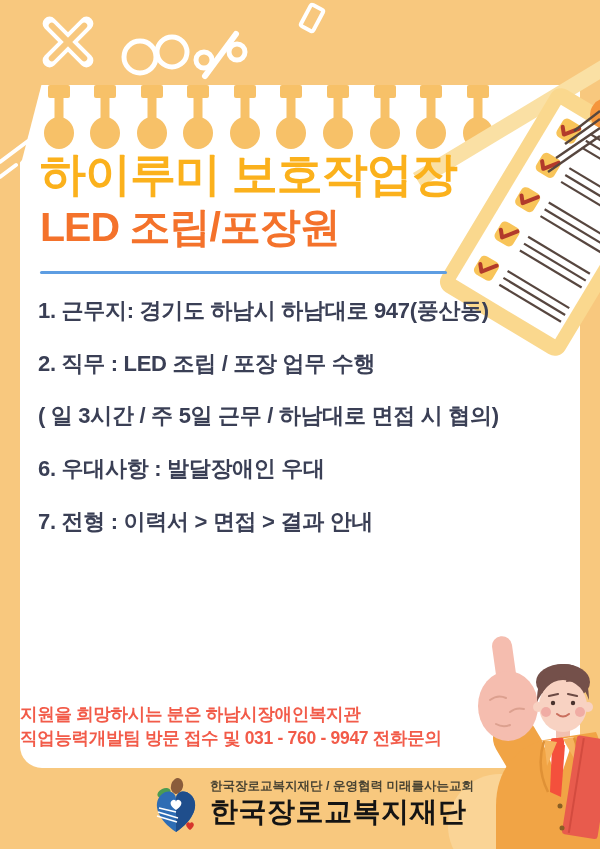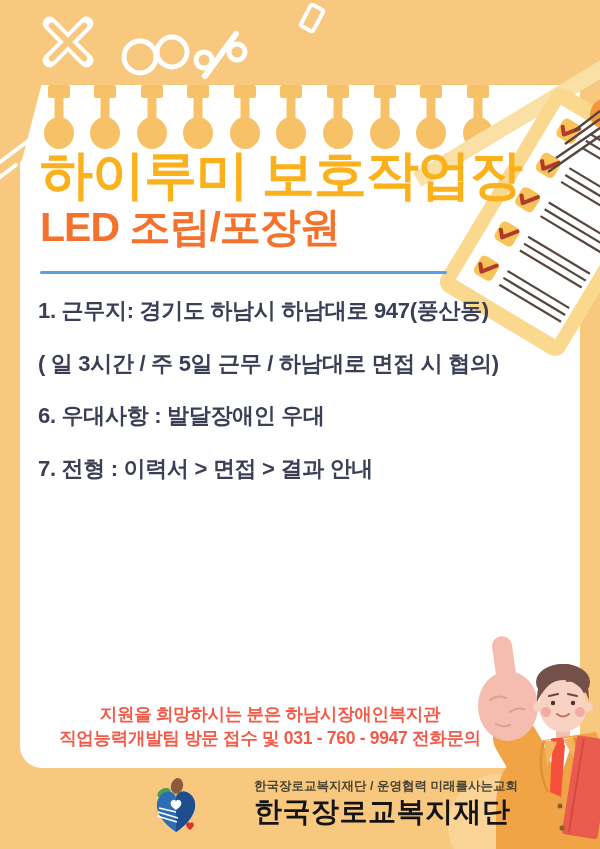--- a/index.html
+++ b/index.html
@@ -8,46 +8,46 @@
     background:#F8C87E; overflow:hidden;
     font-family:"Liberation Sans","DejaVu Sans",sans-serif;
   }
   .card{
     position:absolute; left:20px; top:85px; width:560px; height:683px;
     background:#FFFFFF; border-radius:0 0 22px 22px; z-index:1;
   }
   .deco{position:absolute; left:0; top:0; width:600px; height:849px; z-index:2;}
   .title-block{position:absolute; left:40px; top:148px; z-index:3; width:470px;}
   .title-gold{
-    font-size:53px; font-weight:900; color:#FBB11C; letter-spacing:-1px;
+    font-size:46px; font-weight:900; color:#FBB11C; letter-spacing:-1px;
     line-height:53px; white-space:nowrap;
   }
   .title-orange{
     font-size:41px; font-weight:900; color:#F4722B; letter-spacing:-1px;
     line-height:53px; white-space:nowrap;
   }
   .divider{
     position:absolute; left:40px; top:271px; width:407px; height:3px;
     background:#5D9DE2; border-radius:2px; z-index:3;
   }
   .list{position:absolute; left:38px; top:297px; width:530px; z-index:3;}
   .list-item{
     height:52.7px; font-size:22px; font-weight:700; color:#3A3F55;
     line-height:28px; white-space:pre; letter-spacing:-0.3px;
   }
   .note{
-    position:absolute; left:20px; top:703px; width:500px; text-align:center; z-index:3;
+    position:absolute; left:20px; top:703px; width:500px; text-align:left; z-index:3;
   }
   .note-line{
     font-size:17.5px; font-weight:700; color:#F25B49; line-height:23.5px;
     white-space:nowrap; letter-spacing:-0.3px;
   }
   .footer{position:absolute; left:150px; top:776px; z-index:3; display:flex; align-items:flex-start;}
   .footer-logo{width:52px; height:60px; margin-right:8px;}
-  .footer-texts{padding-top:2px;margin-left:44px;}
+  .footer-texts{padding-top:2px;}
   .footer-small{
     font-size:12.5px; font-weight:700; color:#4A4433; line-height:17px; white-space:nowrap;
   }
   .footer-big{
     font-size:28px; font-weight:800; color:#141414; line-height:34px;
     letter-spacing:0.5px; white-space:nowrap;
   }
 </style>
 </head>
 <body>
@@ -212,20 +212,21 @@
   </svg>
 
   <div class="title-block">
     <div class="title-gold">하이루미 보호작업장</div>
     <div class="title-orange">LED 조립/포장원</div>
   </div>
   <div class="divider"></div>
 
   <div class="list">
     <div class="list-item">1. 근무지: 경기도 하남시 하남대로 947(풍산동)</div>
+    <div class="list-item">2. 직무 : LED 조립 / 포장 업무 수행</div>
     <div class="list-item">( 일 3시간 / 주 5일 근무 / 하남대로 면접 시 협의)</div>
     <div class="list-item">6. 우대사항 : 발달장애인 우대</div>
     <div class="list-item">7. 전형 : 이력서 &gt; 면접 &gt; 결과 안내</div>
   </div>
 
   <div class="note">
     <div class="note-line">지원을 희망하시는 분은 하남시장애인복지관</div>
     <div class="note-line">직업능력개발팀 방문 접수 및 031 - 760 - 9947 전화문의</div>
   </div>
 

